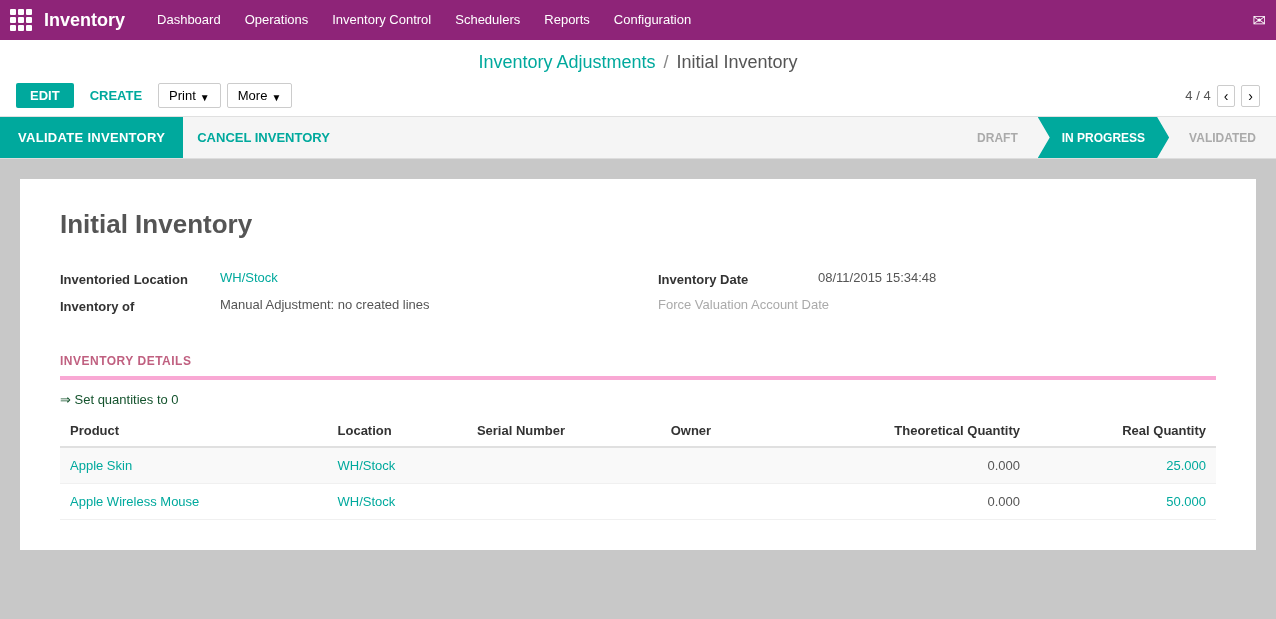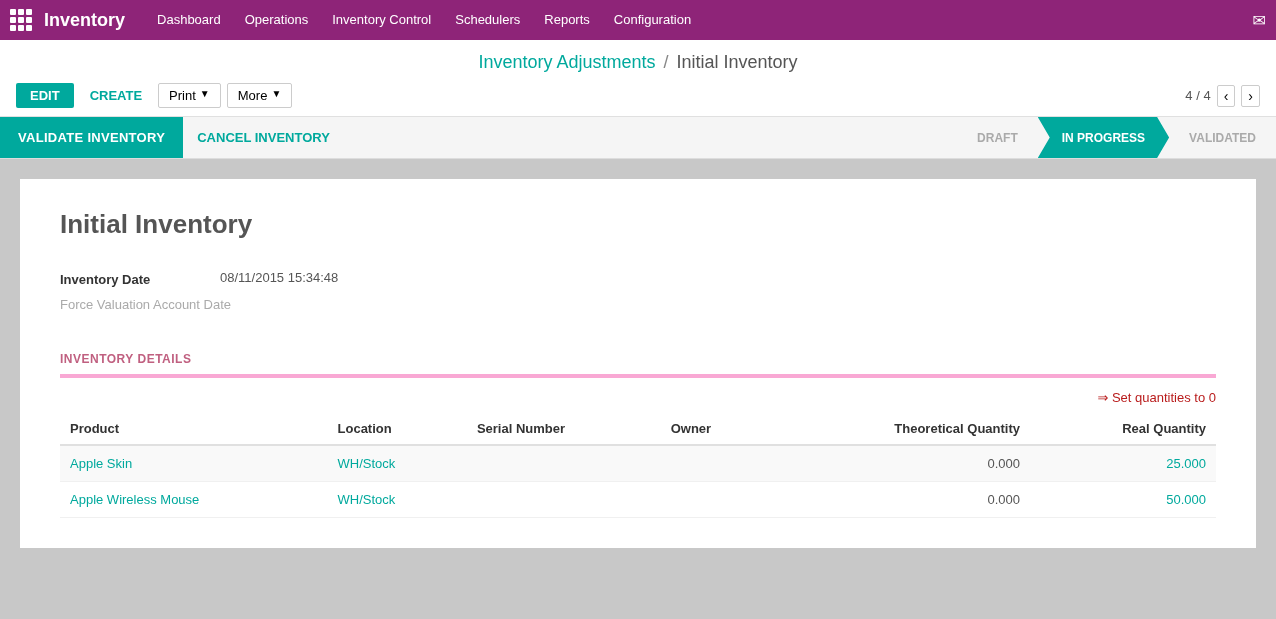--- a/index.html
+++ b/index.html
@@ -94,21 +94,21 @@
       margin-right: 8px;
     }
     .btn-print, .btn-more {
       background: white;
       border: 1px solid #ccc;
       padding: 4px 10px;
       font-size: 13px;
       cursor: pointer;
       border-radius: 2px;
       margin-right: 6px;
-      display: flex; align-items: flex-start; gap: 4px;
+      display: flex; align-items: flex-end; gap: 4px;
     }
     .pager {
       margin-left: auto;
       display: flex;
       align-items: center;
       gap: 6px;
       font-size: 13px;
       color: #555;
     }
     .pager-btn {
@@ -228,22 +228,22 @@
     .section-title {
       color: #c06080;
       font-size: 12px;
       font-weight: bold;
       letter-spacing: 0.5px;
       border-bottom: 4px solid #f9a8d4;
       padding-bottom: 8px;
       margin-bottom: 12px;
     }
     .set-qty-link {
-      text-align: right;
-      color: #b91c1c;
+      text-align: left;
+      color: #14532d;
       font-size: 13px;
       cursor: pointer;
       margin-bottom: 8px;
     }
     .inv-table {
       width: 100%;
       border-collapse: collapse;
       font-size: 13px;
     }
     .inv-table th {
@@ -333,20 +333,30 @@
     </div>
   </div>
 </div>
 
 <div class="main-content">
   <div class="form-card">
     <h1 class="form-title">Initial Inventory</h1>
 
     <div class="form-fields">
 
+      <div>
+        <div class="field-row">
+          <span class="field-label">Inventoried Location</span>
+          <span class="field-value link">WH/Stock</span>
+        </div>
+        <div class="field-row">
+          <span class="field-label">Inventory of</span>
+          <span class="field-value">Manual Adjustment: no created lines</span>
+        </div>
+      </div>
 
       <div>
         <div class="field-row">
           <span class="field-label">Inventory Date</span>
           <span class="field-value">08/11/2015 15:34:48</span>
         </div>
         <div class="field-row">
           <span class="field-value muted">Force Valuation Account Date</span>
         </div>
       </div>

